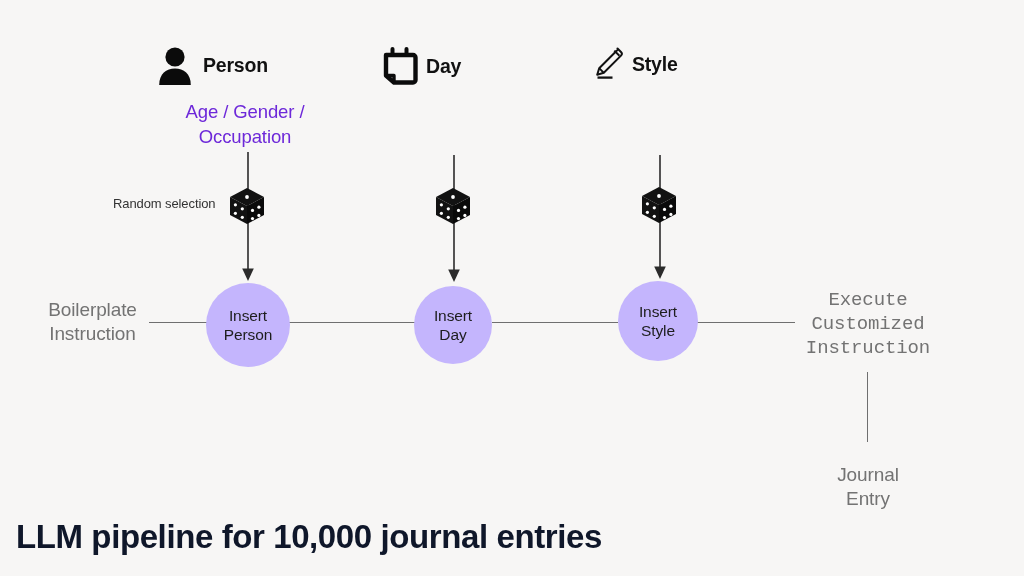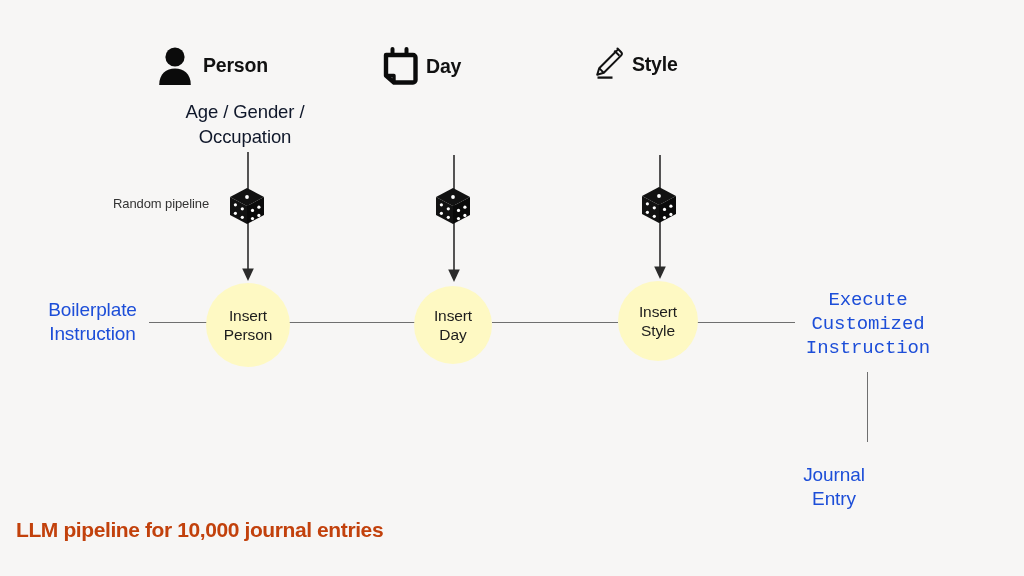--- a/index.html
+++ b/index.html
@@ -40,21 +40,21 @@
     display: block;
     line-height: 0;
   }
 
   
   .col-desc {
     position: absolute;
     text-align: center;
     font-size: 18.5px;
     line-height: 25px;
-    color: #0f172a;
+    color: #6d28d9;
     letter-spacing: -0.1px;
   }
 
   
   .random-caption {
     position: absolute;
     font-size: 13px;
     color: #333333;
     white-space: nowrap;
     letter-spacing: -0.1px;
@@ -66,21 +66,21 @@
     line-height: 0;
   }
 
   
   .varrow { position: absolute; line-height: 0; }
 
   
   .node-circle {
     position: absolute;
     border-radius: 50%;
-    background: #fef9c3;
+    background: #c4b5fd;
     display: flex;
     align-items: center;
     justify-content: center;
     text-align: center;
     color: #1d1d1d;
     font-size: 15.5px;
     line-height: 19px;
     letter-spacing: -0.1px;
   }
   .node-circle span { display: block; }
@@ -95,33 +95,33 @@
     position: absolute;
     width: 1.4px;
     background: #6f6f6f;
   }
 
   
   .side-label {
     position: absolute;
     font-size: 19px;
     line-height: 24px;
-    color: #1d4ed8;
+    color: #737373;
     text-align: center;
     letter-spacing: -0.1px;
     white-space: pre-line;
   }
   .side-label.left { text-align: center; }
 
   
   .footer-title {
     position: absolute;
-    font-size: 21px;
+    font-size: 33px;
     font-weight: bold;
-    color: #c2410c;
+    color: #0f172a;
     letter-spacing: -0.4px;
     white-space: nowrap;
   }
 </style>
 </head>
 <body>
 
 <div id="stage">
 
   <div class="col-head" style="left:155px; top:44px;">
@@ -129,21 +129,21 @@
       <svg width="40" height="42" viewBox="0 0 40 42">
         <circle cx="20" cy="13" r="9.6" fill="#0b0b0b"></circle>
         <path d="M4.2 41 C4.2 29.5 11.3 24.4 20 24.4 C28.7 24.4 35.8 29.5 35.8 41 Z" fill="#0b0b0b"></path>
       </svg>
     </span>
     <span class="head-label">Person</span>
   </div>
 
   <div class="col-desc" style="left:149px; top:99px; width:192px;">Age / Gender /<br>Occupation</div>
 
-  <div class="random-caption" style="left:113px; top:196px;">Random pipeline</div>
+  <div class="random-caption" style="left:113px; top:196px;">Random selection</div>
 
   <div class="varrow" style="left:233px; top:152px;">
     <svg width="30" height="130" viewBox="0 0 30 130">
       <line x1="15" y1="0" x2="15" y2="118" stroke="#2b2b2b" stroke-width="1.6"></line>
       <path d="M15 129 L9.2 116.5 L20.8 116.5 Z" fill="#2b2b2b"></path>
     </svg>
   </div>
 
   <div class="dice" style="left:226px; top:185px;">
     <svg width="42" height="42" viewBox="0 0 42 42">
@@ -263,17 +263,17 @@
       <span>Style</span>
     </div>
   </div>
 
   <div class="side-label left" style="left:30px; top:298px; width:125px;">Boilerplate<br>Instruction</div>
 
   <div class="side-label" style="left:795px; top:288px; width:146px;font-family:Liberation Mono, monospace;">Execute<br>Customized<br>Instruction</div>
 
   <div class="vline" style="left:867px; top:372px; height:70px;"></div>
 
-  <div class="side-label" style="left:761px; top:463px; width:146px;">Journal<br>Entry</div>
+  <div class="side-label" style="left:795px; top:463px; width:146px;">Journal<br>Entry</div>
 
   <div class="footer-title" style="left:16px; top:518px;">LLM pipeline for 10,000 journal entries</div>
 
 </div>
 
 </body></html>

